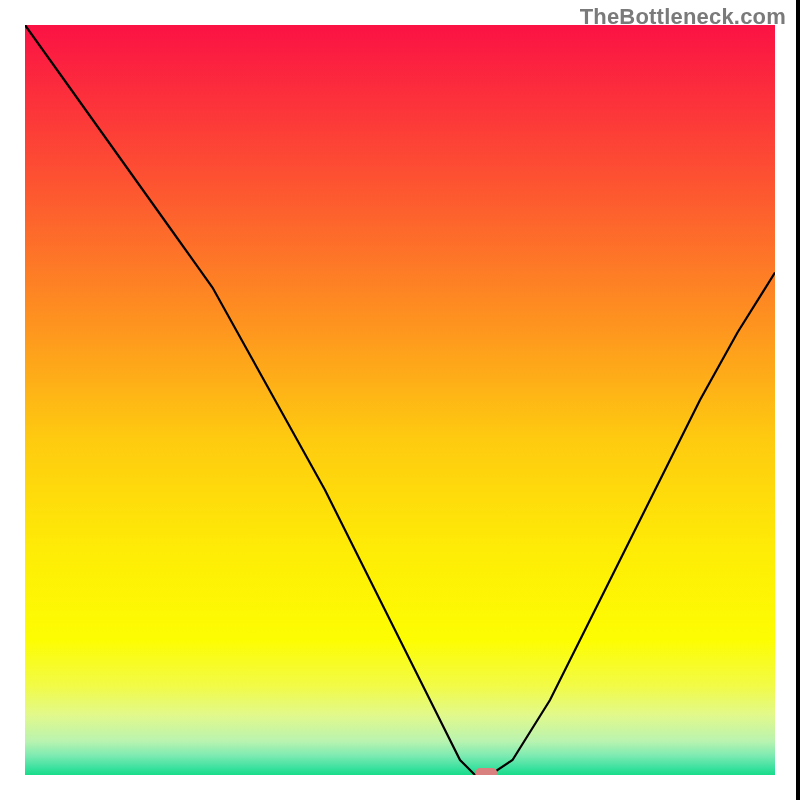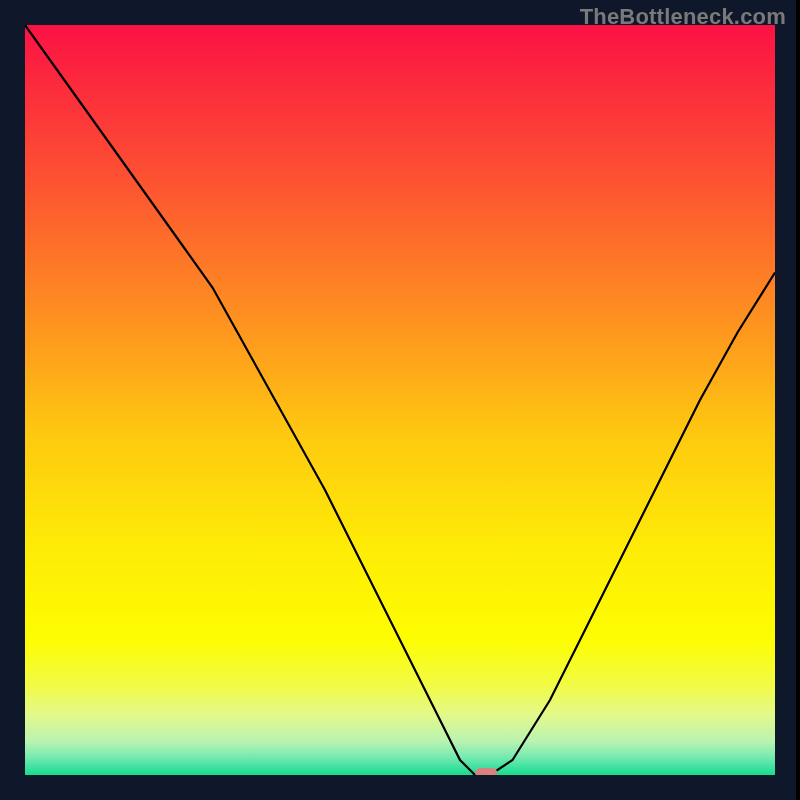--- a/index.html
+++ b/index.html
@@ -1,21 +1,21 @@
 <!DOCTYPE html>
 <html><head>
 <meta charset="utf-8">
 <style>
   * { margin: 0; padding: 0; box-sizing: border-box; }
   html, body { width: 800px; height: 800px; overflow: hidden; background: #000; }
   .chart-container {
     position: relative;
     width: 796px;
     height: 800px;
-    background: #0f172a;
+    background: #ffffff;
   }
   .watermark {
     position: absolute;
     top: 4px;
     right: 10px;
     font-family: Arial, sans-serif;
     font-size: 22px;
     font-weight: bold;
     color: #7a7a7a;
     letter-spacing: 0.2px;

